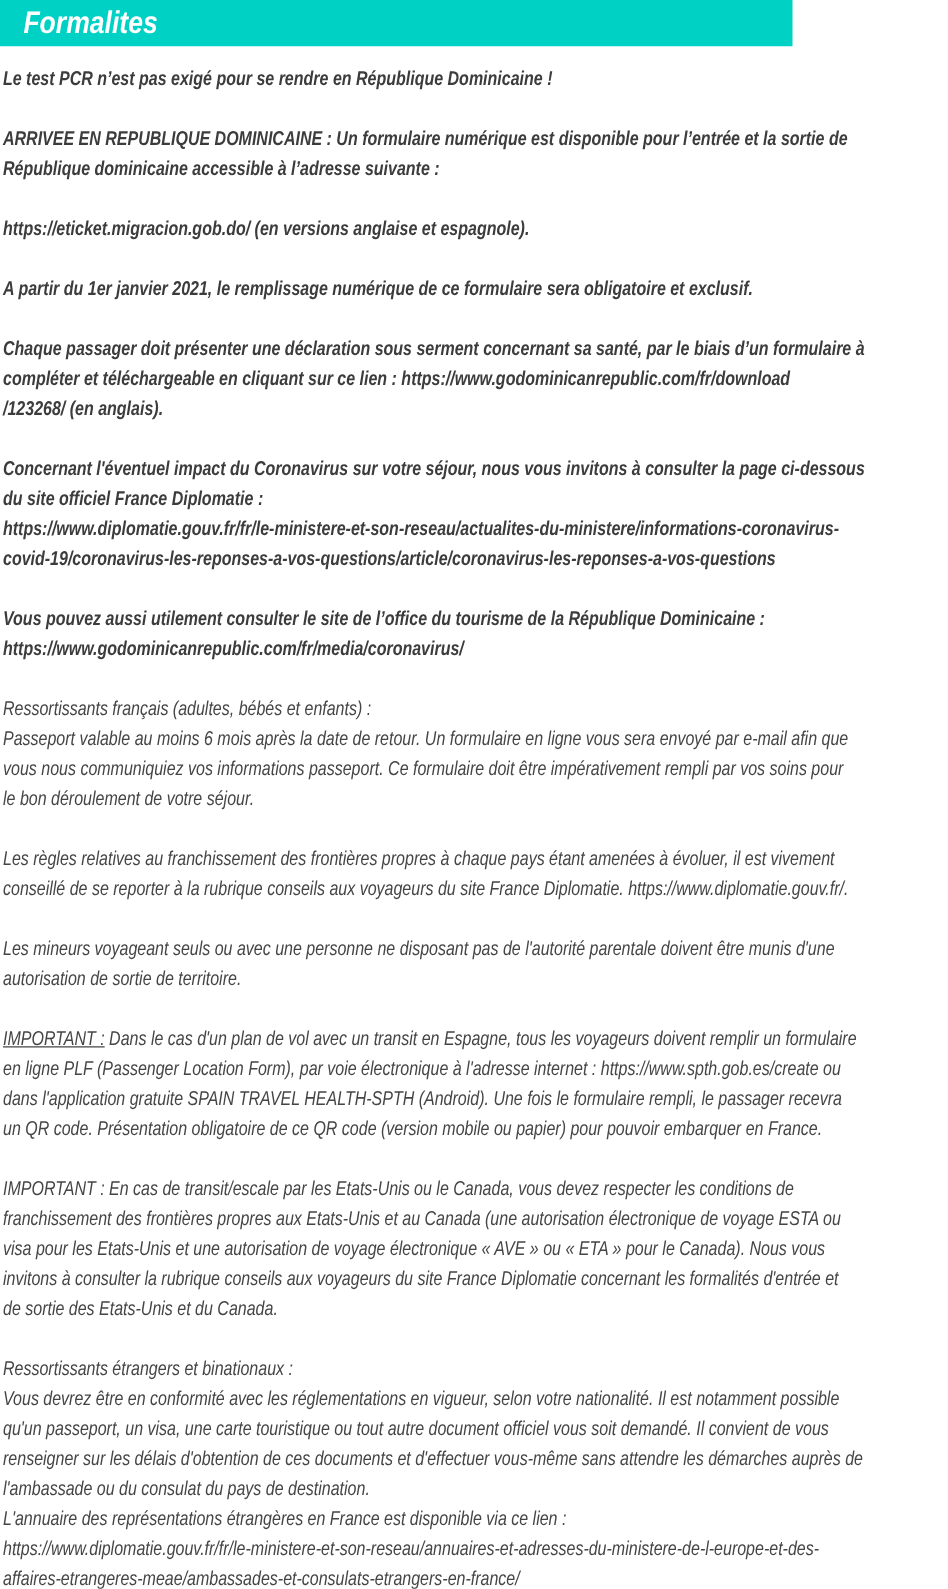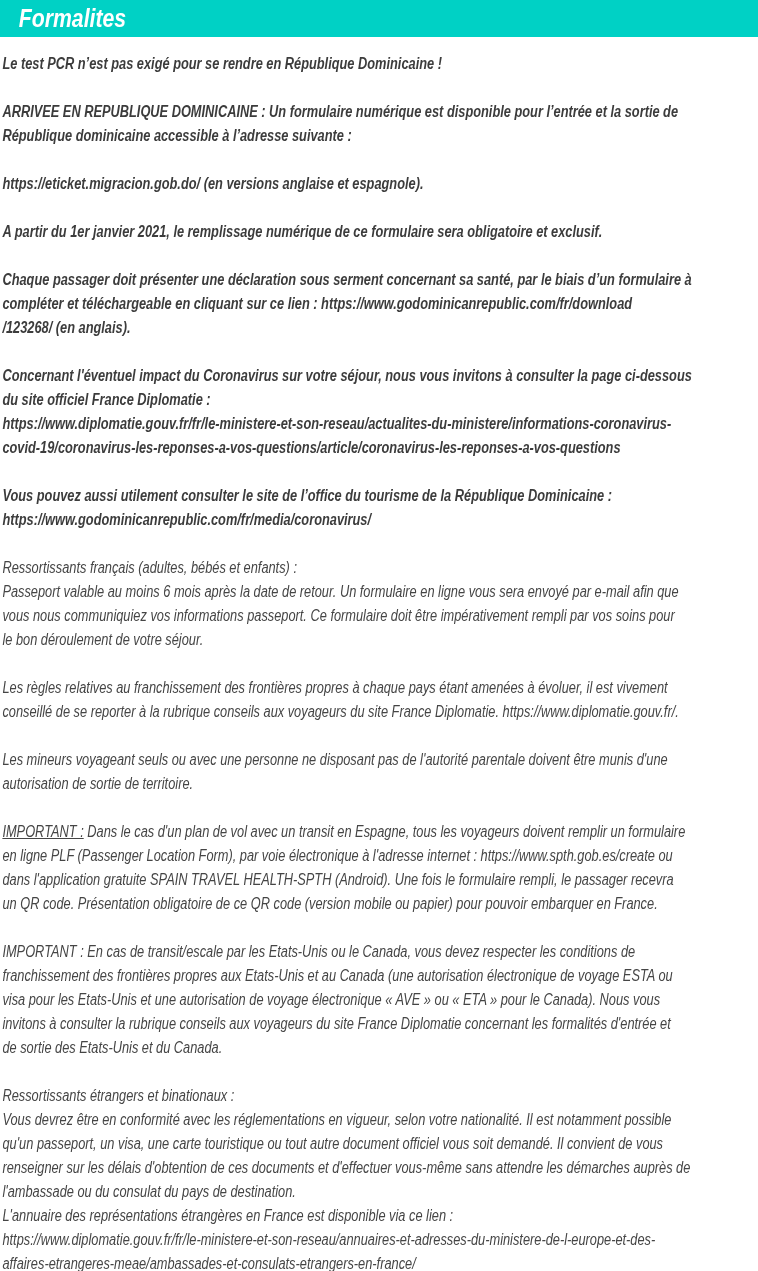--- a/index.html
+++ b/index.html
@@ -4,21 +4,21 @@
 <style>
   html, body { margin: 0; padding: 0; }
   body {
     width: 758px;
     height: 1271px;
     background: #ffffff;
     overflow: hidden;
     font-family: "Liberation Sans", sans-serif;
   }
   .header-bar {
-    width: 758px;
+    width: 634px;
     height: 37px;
     background: #00d1c5;
   }
   .header-title {
     display: inline-block;
     color: #ffffff;
     font-style: italic;
     font-weight: 700;
     font-size: 25px;
     line-height: 37px;

